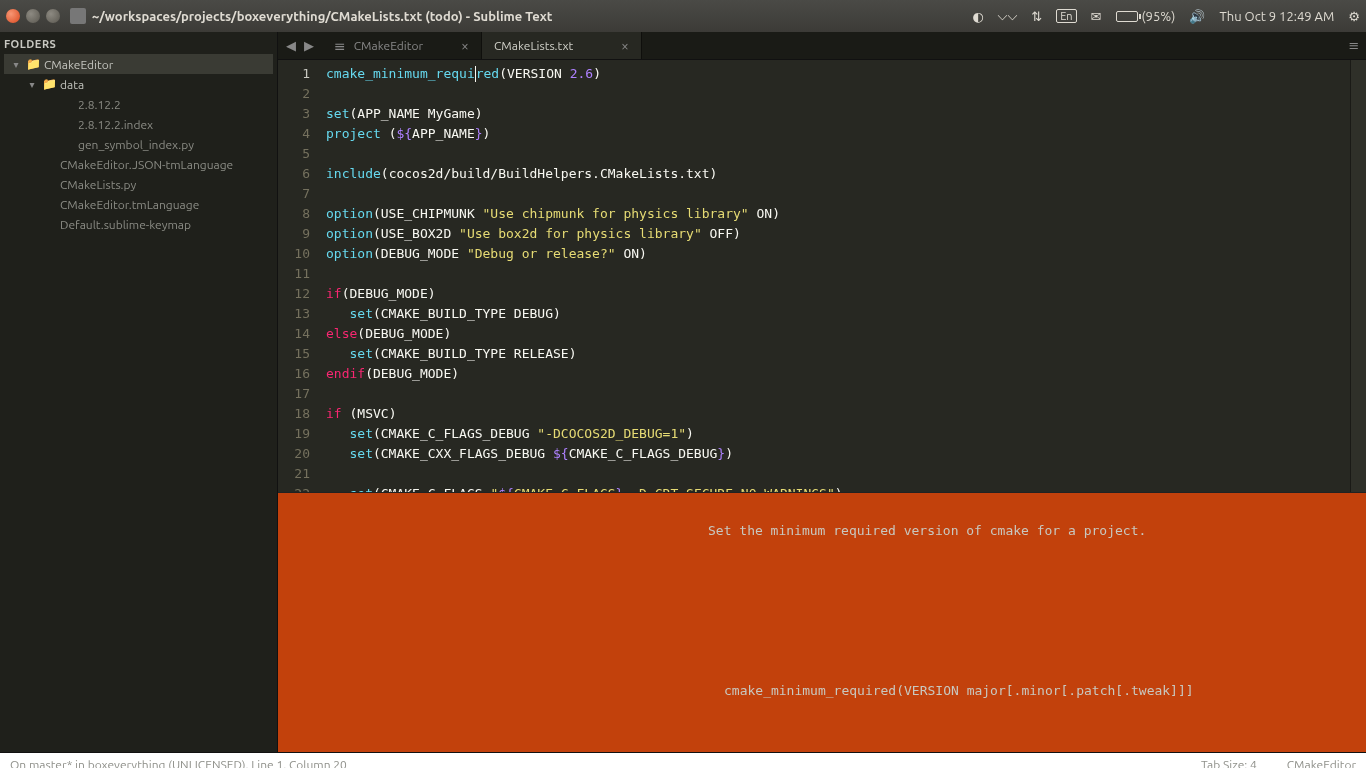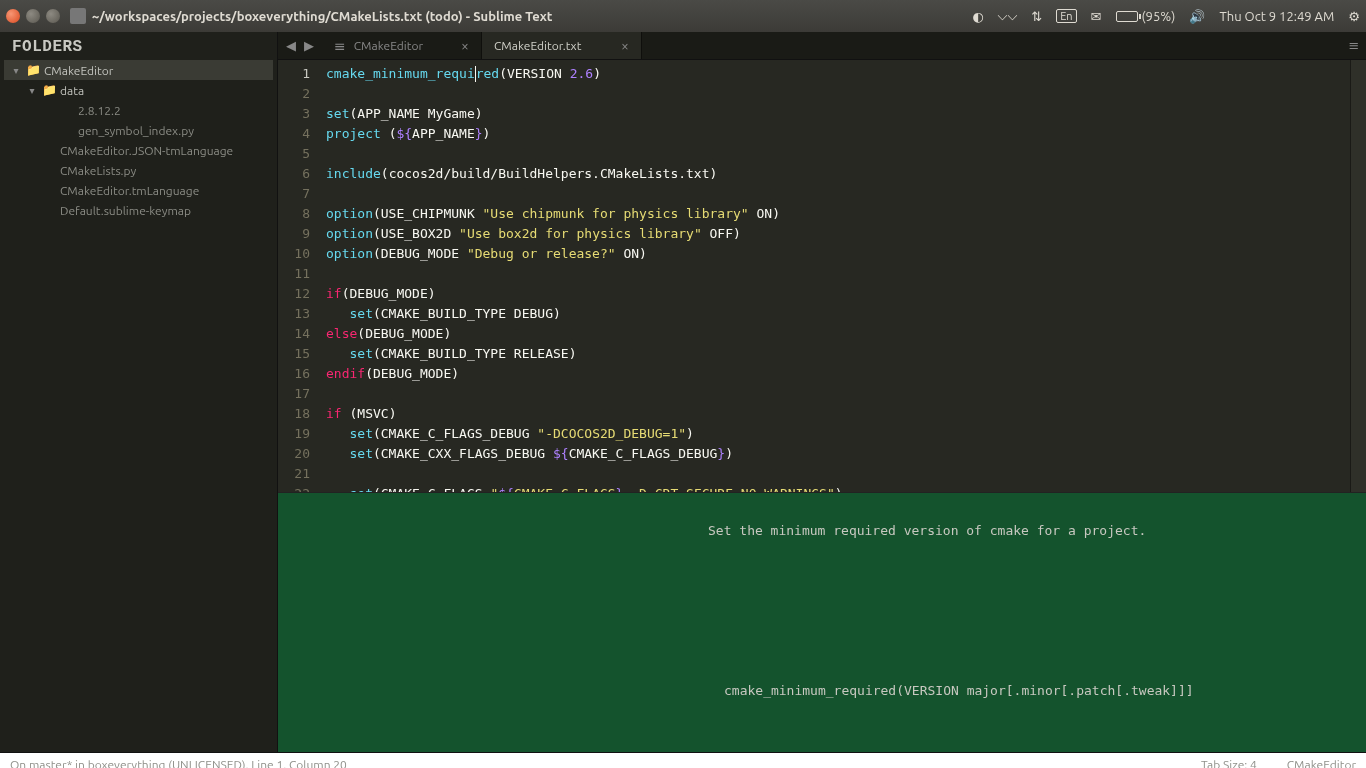--- a/index.html
+++ b/index.html
@@ -44,26 +44,25 @@
   .main-row { display:flex; height: 720px; }
   .sidebar {
     width: 278px;
     background: #1f201b;
     border-right: 1px solid #111;
     color: #8f908a;
     font-size: 12px;
     overflow:hidden;
   }
   .sidebar-header {
-    padding: 6px 8px 4px 12px;
+    padding: 6px 8px 4px 4px;
     font-weight: bold;
     color: #c8c8c2;
-    font-size: 16px;
+    font-size: 11px;
     letter-spacing: 0.5px;
-    font-family: Liberation Mono, monospace;
   }
   .tree { padding: 0 4px; }
   .tree-row {
     display:flex; align-items:center;
     padding: 2px 0 2px 0;
     height:20px;
     color:#999a93;
     cursor:default;
   }
   .tree-row.sel { background:#3a3b34; color:#e0e0d8; }
@@ -114,21 +113,21 @@
   .code .cursor{ display:inline-block; width:1px; height:16px; background:#f8f8f2; vertical-align:middle; margin-top:-2px;}
   .code .line1bg{ position:absolute; left:-48px; right:0; top:4px; height:20px; background:#31322b; z-index:-1;}
 
   .minimap {
     width:16px; background:#2f3029; border-left:1px solid #1a1a16;
   }
 
   
   .doc-panel {
     height: 260px;
-    background:#14532d;
+    background:#c2410c;
     border-top:1px solid #222;
     font-family:"DejaVu Sans Mono","Consolas",monospace;
     font-size:13px; line-height:20px;
     color:#c8c8c0;
     padding: 8px 0 8px 0;
     overflow:hidden;
     white-space:pre;
   }
   .doc-panel .l{ padding-left: 430px;}
   .doc-panel .l2{ padding-left: 446px;}
@@ -187,20 +186,25 @@
             <span class="tree-label">data</span>
           </div>
           <div class="tree-row pad-2">
             <span class="tree-arrow"></span>
             <span class="folder-icon"></span>
             <span class="tree-label dim">2.8.12.2</span>
           </div>
           <div class="tree-row pad-2">
             <span class="tree-arrow"></span>
             <span class="folder-icon"></span>
+            <span class="tree-label dim">2.8.12.2.index</span>
+          </div>
+          <div class="tree-row pad-2">
+            <span class="tree-arrow"></span>
+            <span class="folder-icon"></span>
             <span class="tree-label dim">gen_symbol_index.py</span>
           </div>
           <div class="tree-row pad-1">
             <span class="tree-arrow"></span>
             <span class="folder-icon"></span>
             <span class="tree-label dim">CMakeEditor.JSON-tmLanguage</span>
           </div>
           <div class="tree-row pad-1">
             <span class="tree-arrow"></span>
             <span class="folder-icon"></span>
@@ -226,21 +230,21 @@
           <span>▶</span>
         </div>
         <div id="tabs" style="display:flex;">
             <div class="tab" style="display: flex; align-items: center; gap: 8px;">
               <span class="dirty">≡</span>
               <span>CMakeEditor</span>
               <span style="flex:1"></span>
               <span class="close">×</span>
             </div>
             <div class="tab active" style="display: flex; align-items: center; gap: 8px;">
-              <span>CMakeEditor.txt</span>
+              <span>CMakeLists.txt</span>
               <span style="flex:1"></span>
               <span class="close">×</span>
             </div>
           </div>
         <div class="tabbar-spacer"></div>
         <div class="tabbar-menu">≡</div>
       </div>
 
       <div class="code-wrap">
         <div class="gutter" id="gutter">

